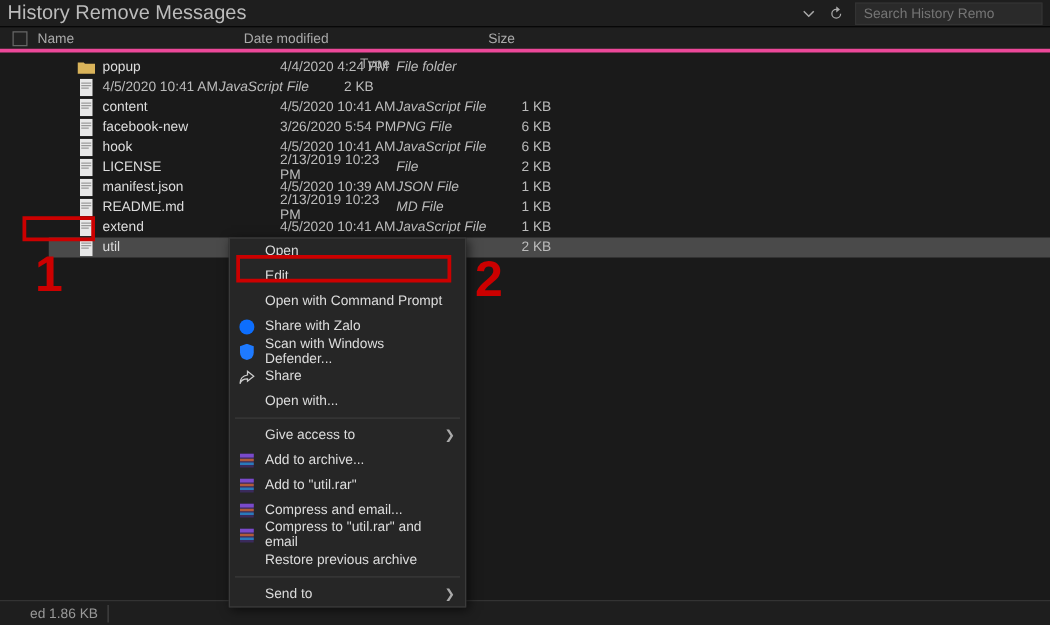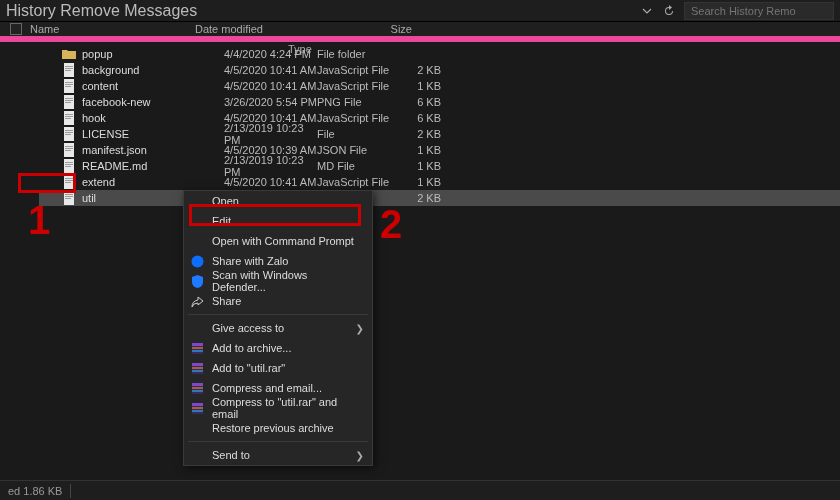--- a/index.html
+++ b/index.html
@@ -4,47 +4,47 @@
 <style>
 * { margin: 0; padding: 0; box-sizing: border-box; font-family: 'Segoe UI', Arial, sans-serif; }
 body { background: #1a1a1a; color: #ccc; width: 840px; height: 500px; overflow: hidden; font-size: 11px; position: relative; }
 
 .titlebar { height: 22px; background: #1e1e1e; display: flex; align-items: center; padding: 0 6px; border-bottom: 1px solid #000; }
 .titlebar-title { flex: 1; color: #bbb; font-size: 16px; }
 .titlebar-controls { display: flex; gap: 8px; align-items: center; }
 .ico { width: 14px; height: 14px; display: inline-flex; align-items: center; justify-content: center; color: #aaa; }
 .searchbox { background: #2a2a2a; border: 1px solid #333; color: #888; padding: 1px 6px; font-size: 11px; width: 150px; height: 18px; }
 
-.header-row { height: 20px; background: #1f1f1f; display: flex; align-items: center; padding-left: 10px; color: #aaa; border-bottom: 6px solid #ec4899; }
+.header-row { height: 20px; background: #1f1f1f; display: flex; align-items: center; padding-left: 10px; color: #aaa; border-bottom: 3px solid #ec4899; }
 .chk { width: 12px; height: 12px; border: 1px solid #666; margin-right: 8px; background: #222; }
 .col-name { width: 165px; }
 .col-date { width: 93px; }
 .col-type { width: 77px; margin-top: 40px; }
 .col-size { width: 55px; text-align: right; padding-right: 8px; }
 .hdr { font-size: 11px; }
 
 .filelist { padding-top: 4px; padding-left: 39px; }
 .row { height: 16px; display: flex; align-items: center; padding-left: 22px; color: #ddd; font-size: 11px; }
 .row.sel { background: #4a4a4a; }
 .icon-cell { width: 16px; height: 14px; margin-right: 5px; display: flex; align-items: center; justify-content: center; }
 .r-name { width: 142px; overflow: hidden; white-space: nowrap; }
 .r-date { width: 93px; color: #bbb; }
-.r-type { width: 77px; color: #bbb; }
+.r-type { width: 77px; color: #bbb; font-style: italic; }
 .r-size { width: 55px; text-align: right; color: #bbb; padding-right: 8px; }
 
 .ctx { position: absolute; left: 183px; top: 190px; width: 190px; background: #262626; border: 1px solid #3a3a3a; box-shadow: 2px 2px 8px rgba(0,0,0,0.6); z-index: 20; }
 .ctx-item { height: 20px; display: flex; align-items: center; padding-left: 28px; padding-right: 10px; color: #ddd; font-size: 11px; position: relative; cursor: default; }
 .ctx-sep { height: 1px; background: #3a3a3a; margin: 3px 4px; }
 .ctx-arrow { position: absolute; right: 8px; font-size: 10px; color: #aaa; }
 .ctx-ico { position: absolute; left: 6px; width: 14px; height: 14px; display: flex; align-items: center; justify-content: center; }
 
 .anno { position: absolute; border: 3px solid #c00; z-index: 30; pointer-events: none; }
 .anno-num { position: absolute; color: #c00; font-size: 40px; font-weight: 900; z-index: 31; pointer-events: none; font-family: Arial, sans-serif; }
 
-.statusbar { position: absolute; bottom: 0; left: 0; right: 0; height: 20px; background: #1e1e1e; border-top: 1px solid #333; display: flex; align-items: center; padding: 0 8px; color: #999; font-size: 11px; }
+.statusbar { position: absolute; bottom: 0; left: 0; right: 0; height: 20px; background: #1e1e1e; border-top: 1px solid #333; display: flex; align-items: center; padding: 0 24px; color: #999; font-size: 11px; }
 .stat-sep { width: 1px; height: 14px; background: #444; margin: 0 8px; }
 
 svg { display: block; }
 </style>
 </head>
 <body>
 
 <div class="titlebar">
   <span class="titlebar-title">History Remove Messages</span>
   <div class="titlebar-controls">
@@ -84,21 +84,20 @@
     </div>
     <div class="row">
       <span class="icon-cell">
         <svg width="12" height="14" viewBox="0 0 12 14">
           <rect x="1" y="0" width="10" height="14" fill="#e8e8e8"></rect>
           <rect x="2" y="3" width="8" height="1" fill="#999"></rect>
           <rect x="2" y="5" width="8" height="1" fill="#999"></rect>
           <rect x="2" y="7" width="6" height="1" fill="#999"></rect>
         </svg>
       </span>
-      <span class="r-name">background</span>
       <span class="r-date">4/5/2020 10:41 AM</span>
       <span class="r-type">JavaScript File</span>
       <span class="r-size">2 KB</span>
     </div>
     <div class="row">
       <span class="icon-cell">
         <svg width="12" height="14" viewBox="0 0 12 14">
           <rect x="1" y="0" width="10" height="14" fill="#e8e8e8"></rect>
           <rect x="2" y="3" width="8" height="1" fill="#999"></rect>
           <rect x="2" y="5" width="8" height="1" fill="#999"></rect>
@@ -237,20 +236,23 @@
       <span>Scan with Windows Defender...</span>
     </div>
     <div class="ctx-item">
       <span class="ctx-ico">
         <svg width="13" height="13">
           <path d="M7 2 L12 6 L7 10 L7 8 Q2 8 1 12 Q1 6 7 5 Z" fill="none" stroke="#ccc" stroke-width="1"></path>
         </svg>
       </span>
       <span>Share</span>
     </div>
+    <div class="ctx-item">
+      <span>Open with...</span>
+    </div>
     <div class="ctx-sep"></div>
     <div class="ctx-item">
       <span>Give access to</span>
       <span class="ctx-arrow">❯</span>
     </div>
     <div class="ctx-item">
       <span class="ctx-ico">
         <svg width="13" height="13">
           <rect x="1" y="1" width="11" height="11" fill="#3a2a5a"></rect>
           <rect x="1" y="1" width="11" height="3" fill="#7a4aca"></rect>

